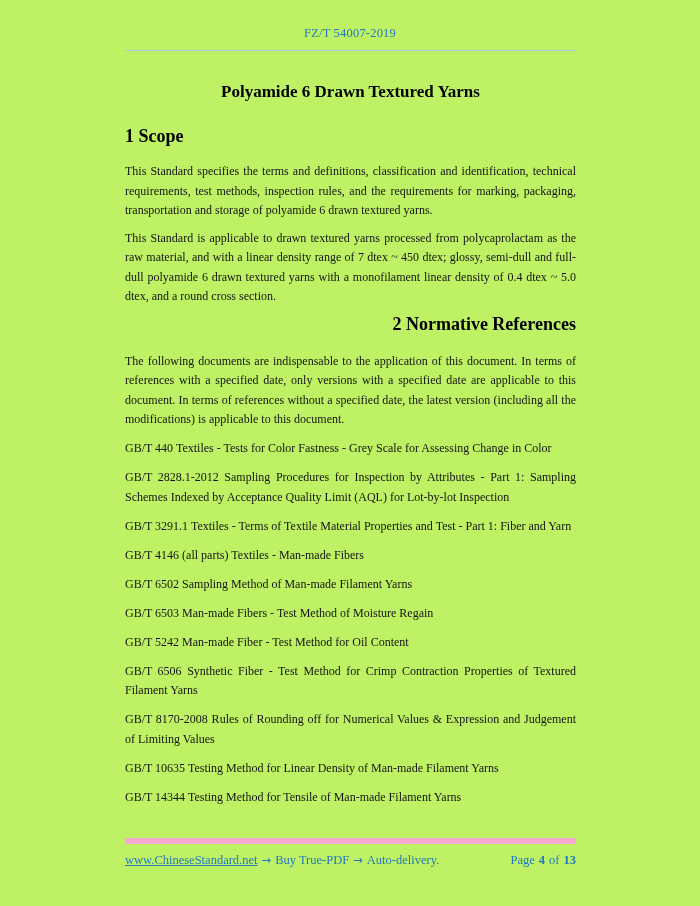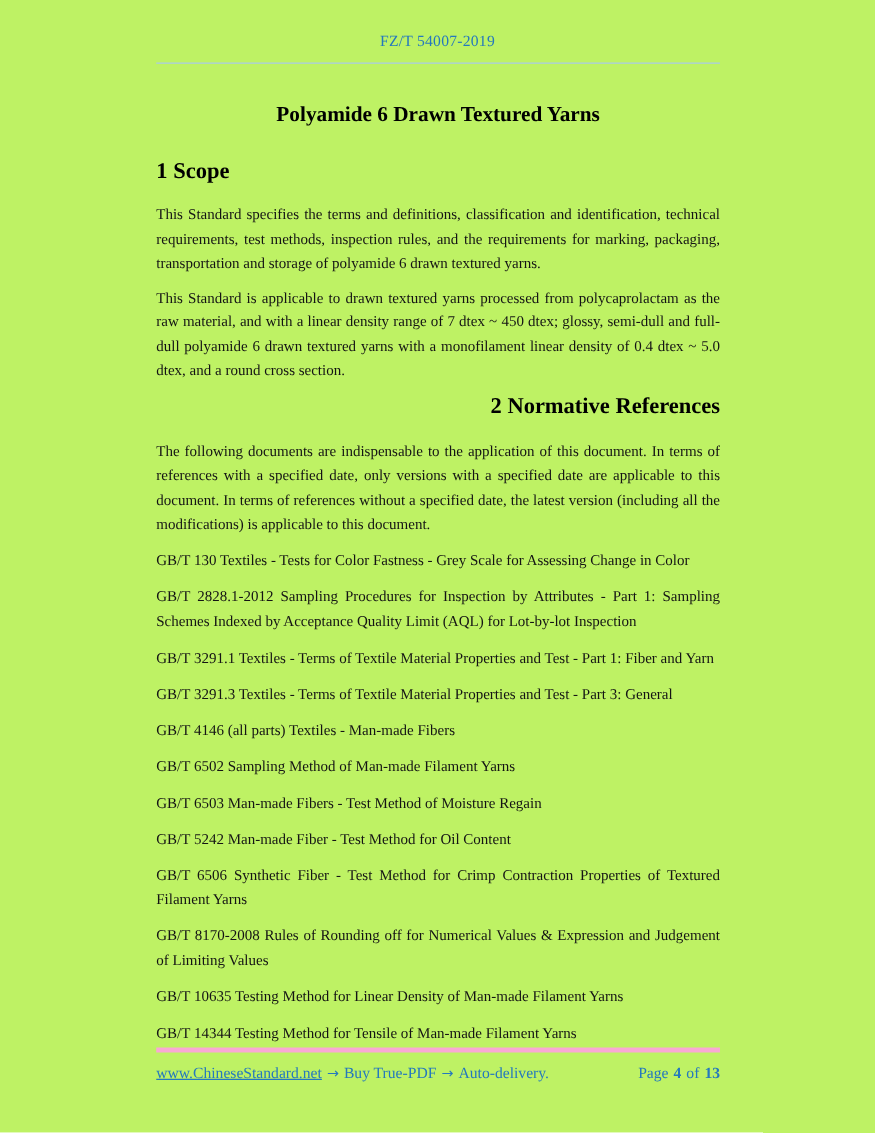--- a/index.html
+++ b/index.html
@@ -15,21 +15,21 @@
   .sec-heading { font-size:18px; font-weight:bold; color:#000; line-height:21px; margin:0; }
   .mt-h1 { margin-top:23px; }
   .mt-h2 { margin-top:7px;text-align:right; }
   .content p { margin:0; line-height:19.5px; text-align:justify; }
   .mt-first { margin-top:15px !important; }
   .mt-next  { margin-top:8px  !important; }
   .mt-intro { margin-top:17px !important; }
   .ref { margin-top:9.5px !important; }
   .doc-footer {
     position:absolute; left:125px; right:124px; top:838px;
-    border-top:4px solid #f9a8d4; padding-top:9px;
+    border-top:6px solid #f9a8d4; padding-top:9px;
     display:flex; justify-content:space-between; align-items:baseline;
     color:#2478be; font-size:12.5px;
   }
   .footer-left { white-space:nowrap; }
   .footer-link { color:#2478be; text-decoration:underline; cursor:pointer; }
   .arrow-icon { margin:0 4px; font-family:"DejaVu Sans", sans-serif; font-size:11.5px; }
   .page-ind { white-space:nowrap; }
   .page-ind .num { font-weight:bold; }
   .page-ind span { margin-left:4px; }
 </style>
@@ -47,24 +47,23 @@
 
     <h1 class="doc-title">Polyamide 6 Drawn Textured Yarns</h1>
 
     <h2 class="sec-heading mt-h1">1 Scope</h2>
     <p class="mt-first">This Standard specifies the terms and definitions, classification and identification, technical requirements, test methods, inspection rules, and the requirements for marking, packaging, transportation and storage of polyamide 6 drawn textured yarns.</p>
     <p class="mt-next">This Standard is applicable to drawn textured yarns processed from polycaprolactam as the raw material, and with a linear density range of 7 dtex ~ 450 dtex; glossy, semi-dull and full-dull polyamide 6 drawn textured yarns with a monofilament linear density of 0.4 dtex ~ 5.0 dtex, and a round cross section.</p>
 
     <h2 class="sec-heading mt-h2">2 Normative References</h2>
     <p class="mt-intro">The following documents are indispensable to the application of this document. In terms of references with a specified date, only versions with a specified date are applicable to this document. In terms of references without a specified date, the latest version (including all the modifications) is applicable to this document.</p>
 
-    <p class="ref">GB/T 130 Textiles - Tests for Color Fastness - Grey Scale for Assessing Change in Color</p>
+    <p class="ref">GB/T 440 Textiles - Tests for Color Fastness - Grey Scale for Assessing Change in Color</p>
     <p class="ref">GB/T 2828.1-2012 Sampling Procedures for Inspection by Attributes - Part 1: Sampling Schemes Indexed by Acceptance Quality Limit (AQL) for Lot-by-lot Inspection</p>
     <p class="ref">GB/T 3291.1 Textiles - Terms of Textile Material Properties and Test - Part 1: Fiber and Yarn</p>
-    <p class="ref">GB/T 3291.3 Textiles - Terms of Textile Material Properties and Test - Part 3: General</p>
     <p class="ref">GB/T 4146 (all parts) Textiles - Man-made Fibers</p>
     <p class="ref">GB/T 6502 Sampling Method of Man-made Filament Yarns</p>
     <p class="ref">GB/T 6503 Man-made Fibers - Test Method of Moisture Regain</p>
     <p class="ref">GB/T 5242 Man-made Fiber - Test Method for Oil Content</p>
     <p class="ref">GB/T 6506 Synthetic Fiber - Test Method for Crimp Contraction Properties of Textured Filament Yarns</p>
     <p class="ref">GB/T 8170-2008 Rules of Rounding off for Numerical Values &amp; Expression and Judgement of Limiting Values</p>
     <p class="ref">GB/T 10635 Testing Method for Linear Density of Man-made Filament Yarns</p>
     <p class="ref">GB/T 14344 Testing Method for Tensile of Man-made Filament Yarns</p>
 
   </div>

